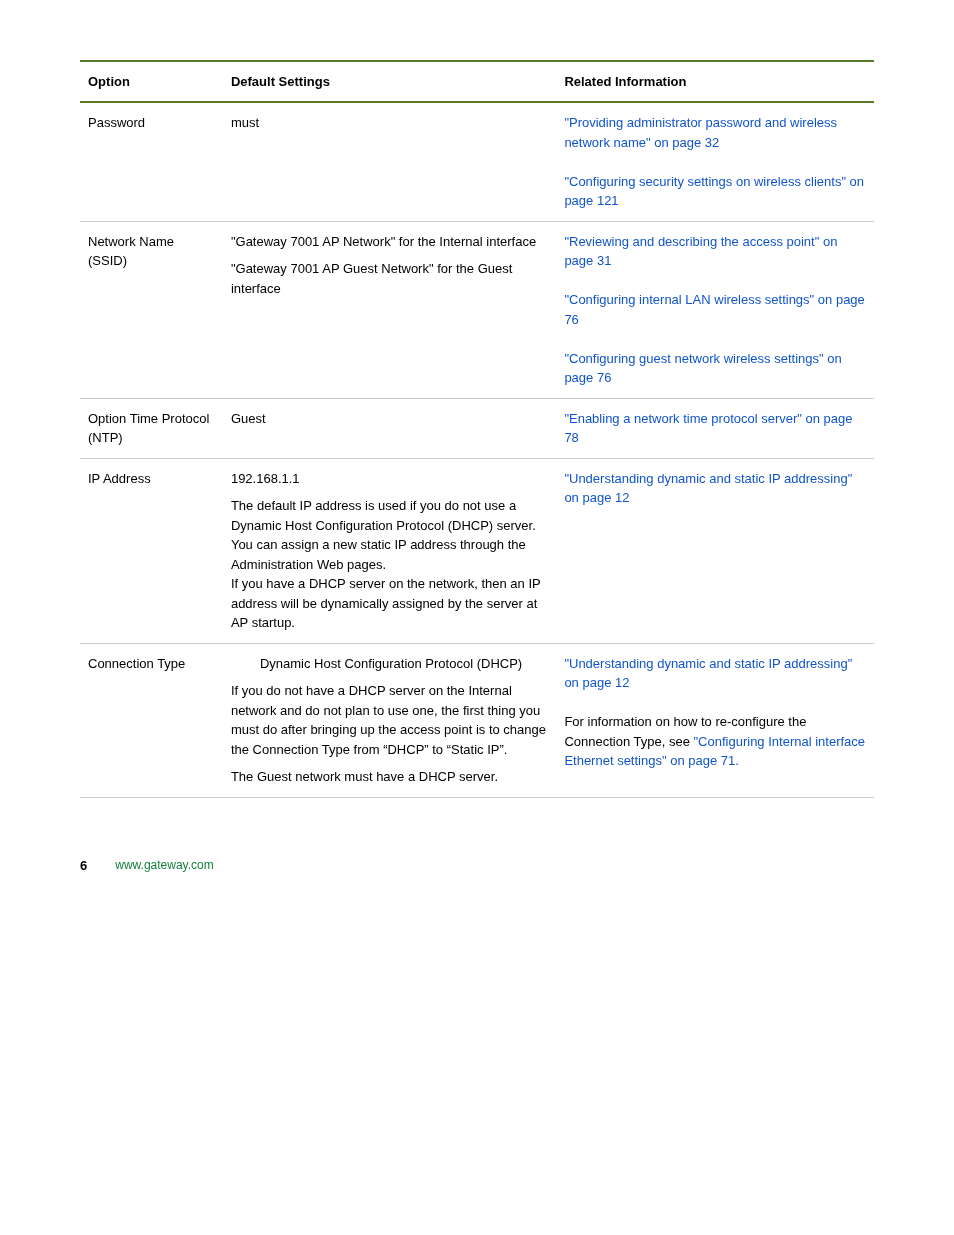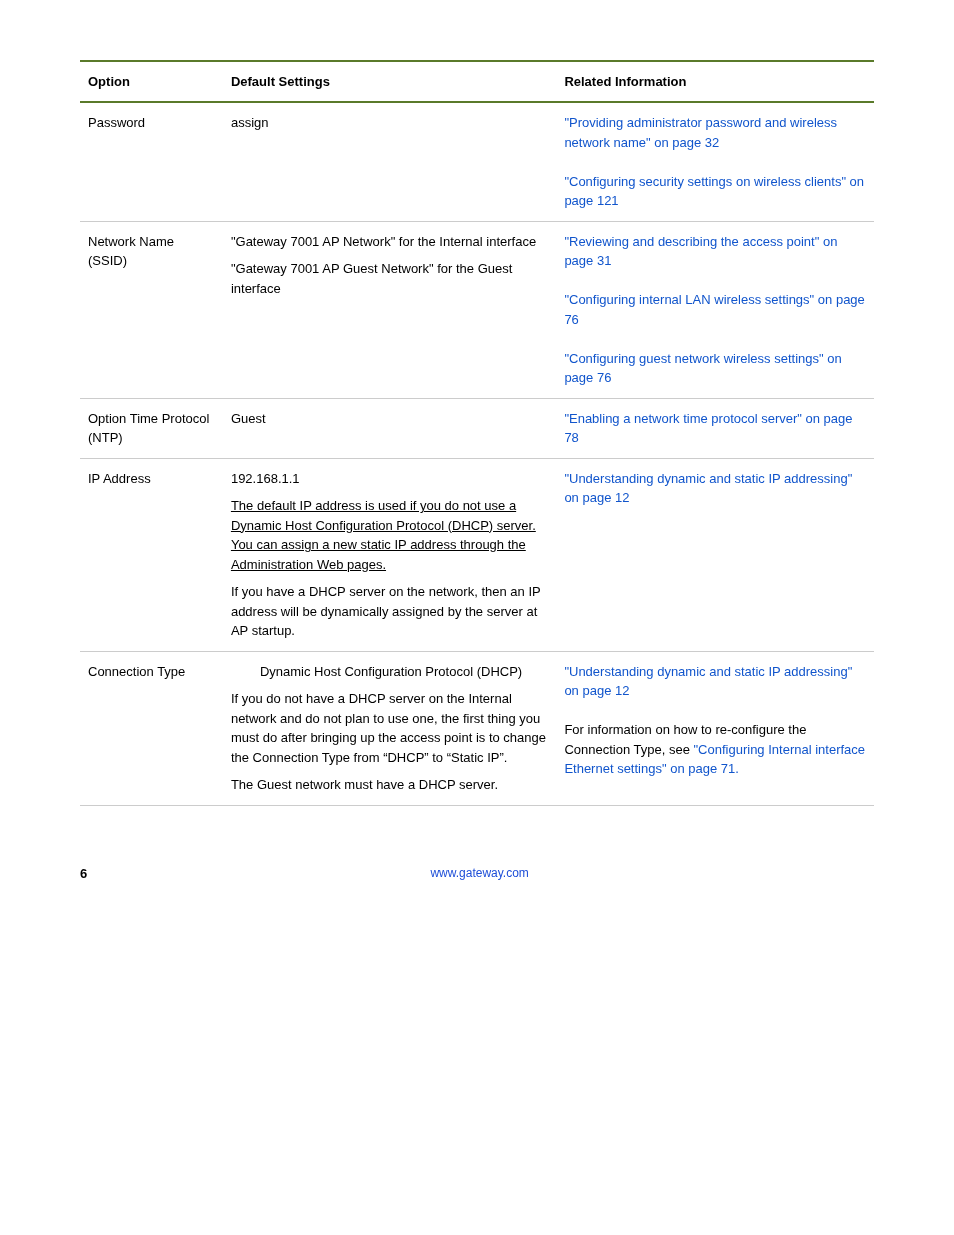--- a/index.html
+++ b/index.html
@@ -63,62 +63,62 @@
       margin-top: 10px;
     }
 
     .footer-page {
       font-weight: bold;
       font-size: 13px;
     }
 
     .footer-url {
       font-size: 12px;
-      color: #1d4ed8;
+      color: #15803d;
       flex: 1;
-      text-align: center;
+      text-align: left;
       margin-left: 28px;
     }
   </style>
 </head>
 <body>
 
 <div class="page-container">
   <table class="main-table">
     <thead>
       <tr>
         <th class="col-option">Option</th>
         <th class="col-default">Default Settings</th>
         <th class="col-related">Related Information</th>
       </tr>
     </thead>
     <tbody id="table-body">
     <tr>
           <td class="col-option">Password</td>
-          <td class="col-default">assign</td>
+          <td class="col-default">must</td>
           <td class="col-related"><a href="#" class="link-text">"Providing administrator password and wireless network name" on page 32</a><br><br><a href="#" class="link-text">"Configuring security settings on wireless clients" on page 121</a></td>
         </tr>
         <tr>
           <td class="col-option">Network Name (SSID)</td>
           <td class="col-default">
             <p style="margin-bottom: 8px;">"Gateway 7001 AP Network" for the Internal interface</p>
             <p style="margin-bottom: 0px;">"Gateway 7001 AP Guest Network" for the Guest interface</p>
           </td>
           <td class="col-related"><a href="#" class="link-text">"Reviewing and describing the access point" on page 31</a><br><br><a href="#" class="link-text">"Configuring internal LAN wireless settings" on page 76</a><br><br><a href="#" class="link-text">"Configuring guest network wireless settings" on page 76</a></td>
         </tr>
         <tr>
           <td class="col-option">Option Time Protocol (NTP)</td>
           <td class="col-default">Guest</td>
           <td class="col-related"><a href="#" class="link-text">"Enabling a network time protocol server" on page 78</a></td>
         </tr>
         <tr>
           <td class="col-option">IP Address</td>
           <td class="col-default">
             <p style="margin-bottom: 8px;">192.168.1.1</p>
-            <p style="margin-bottom: 8px; text-decoration: underline;">The default IP address is used if you do not use a Dynamic Host Configuration Protocol (DHCP) server. You can assign a new static IP address through the Administration Web pages.</p>
+            <p style="">The default IP address is used if you do not use a Dynamic Host Configuration Protocol (DHCP) server. You can assign a new static IP address through the Administration Web pages.</p>
             <p style="margin-bottom: 0px;">If you have a DHCP server on the network, then an IP address will be dynamically assigned by the server at AP startup.</p>
           </td>
           <td class="col-related"><a href="#" class="link-text">"Understanding dynamic and static IP addressing" on page 12</a></td>
         </tr>
         <tr>
           <td class="col-option">Connection Type</td>
           <td class="col-default">
             <p style="margin-bottom: 8px; margin-left: 29px;">Dynamic Host Configuration Protocol (DHCP)</p>
             <p style="margin-bottom: 8px;">If you do not have a DHCP server on the Internal network and do not plan to use one, the first thing you must do after bringing up the access point is to change the Connection Type from “DHCP” to “Static IP”.</p>
             <p style="margin-bottom: 0px;">The Guest network must have a DHCP server.</p>

